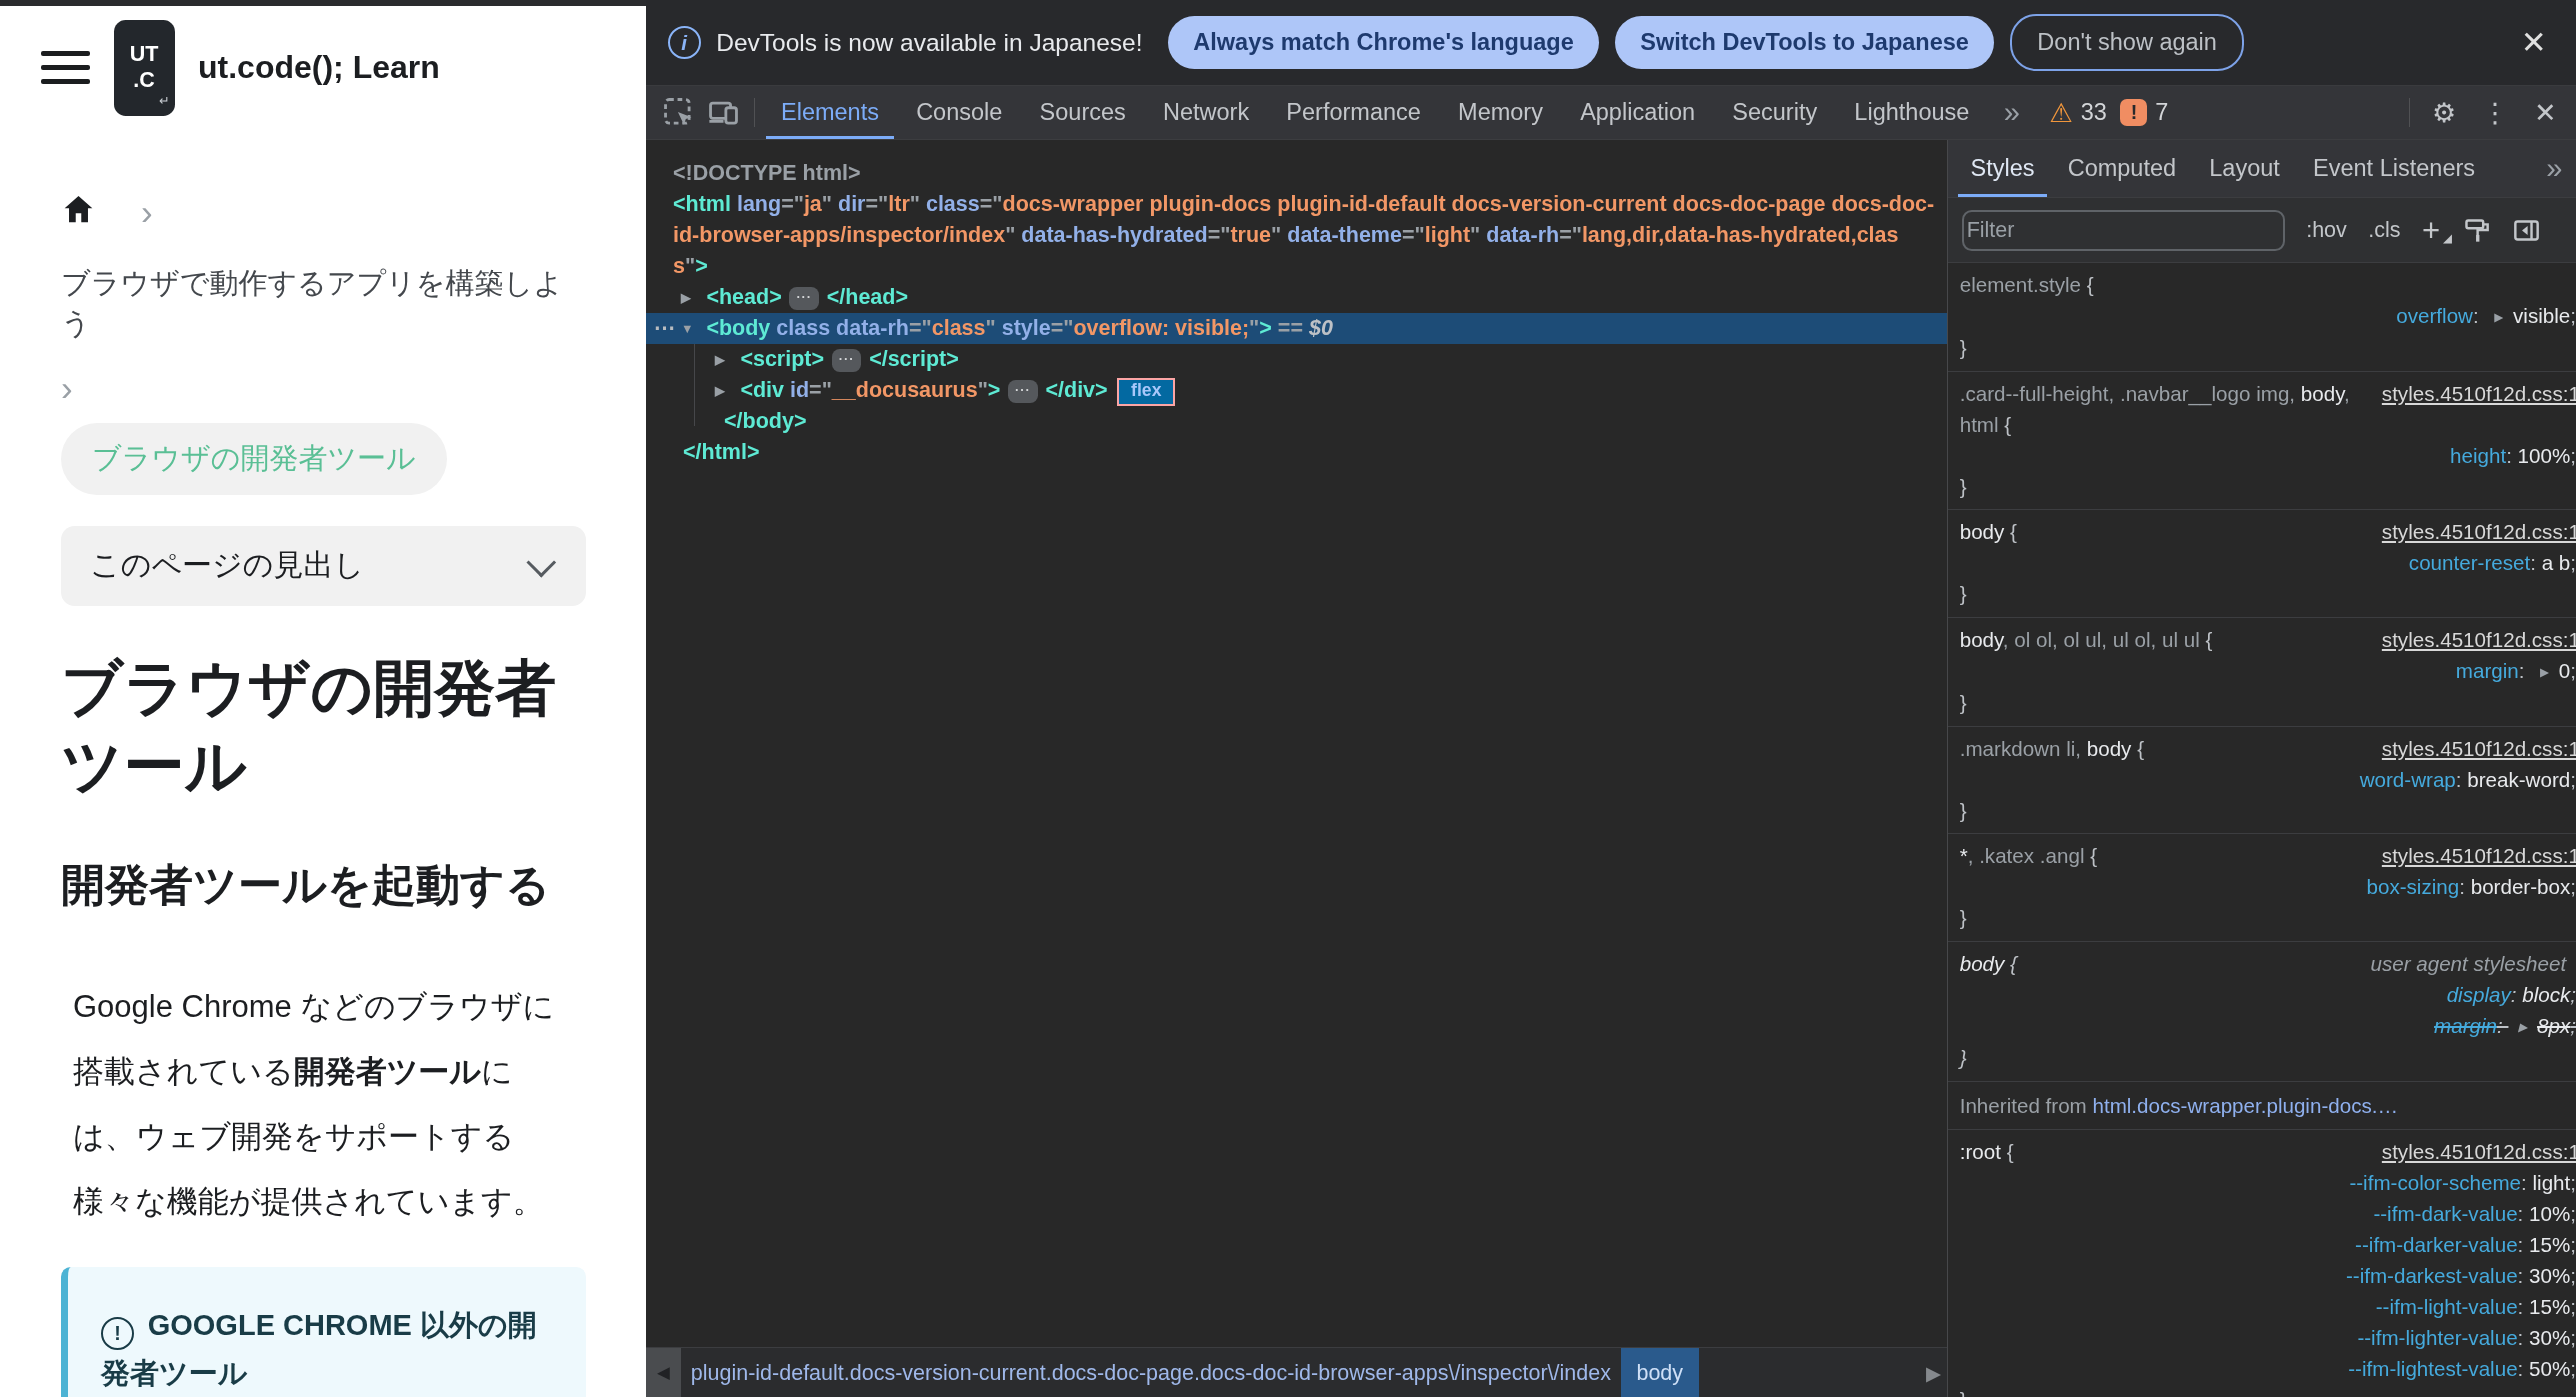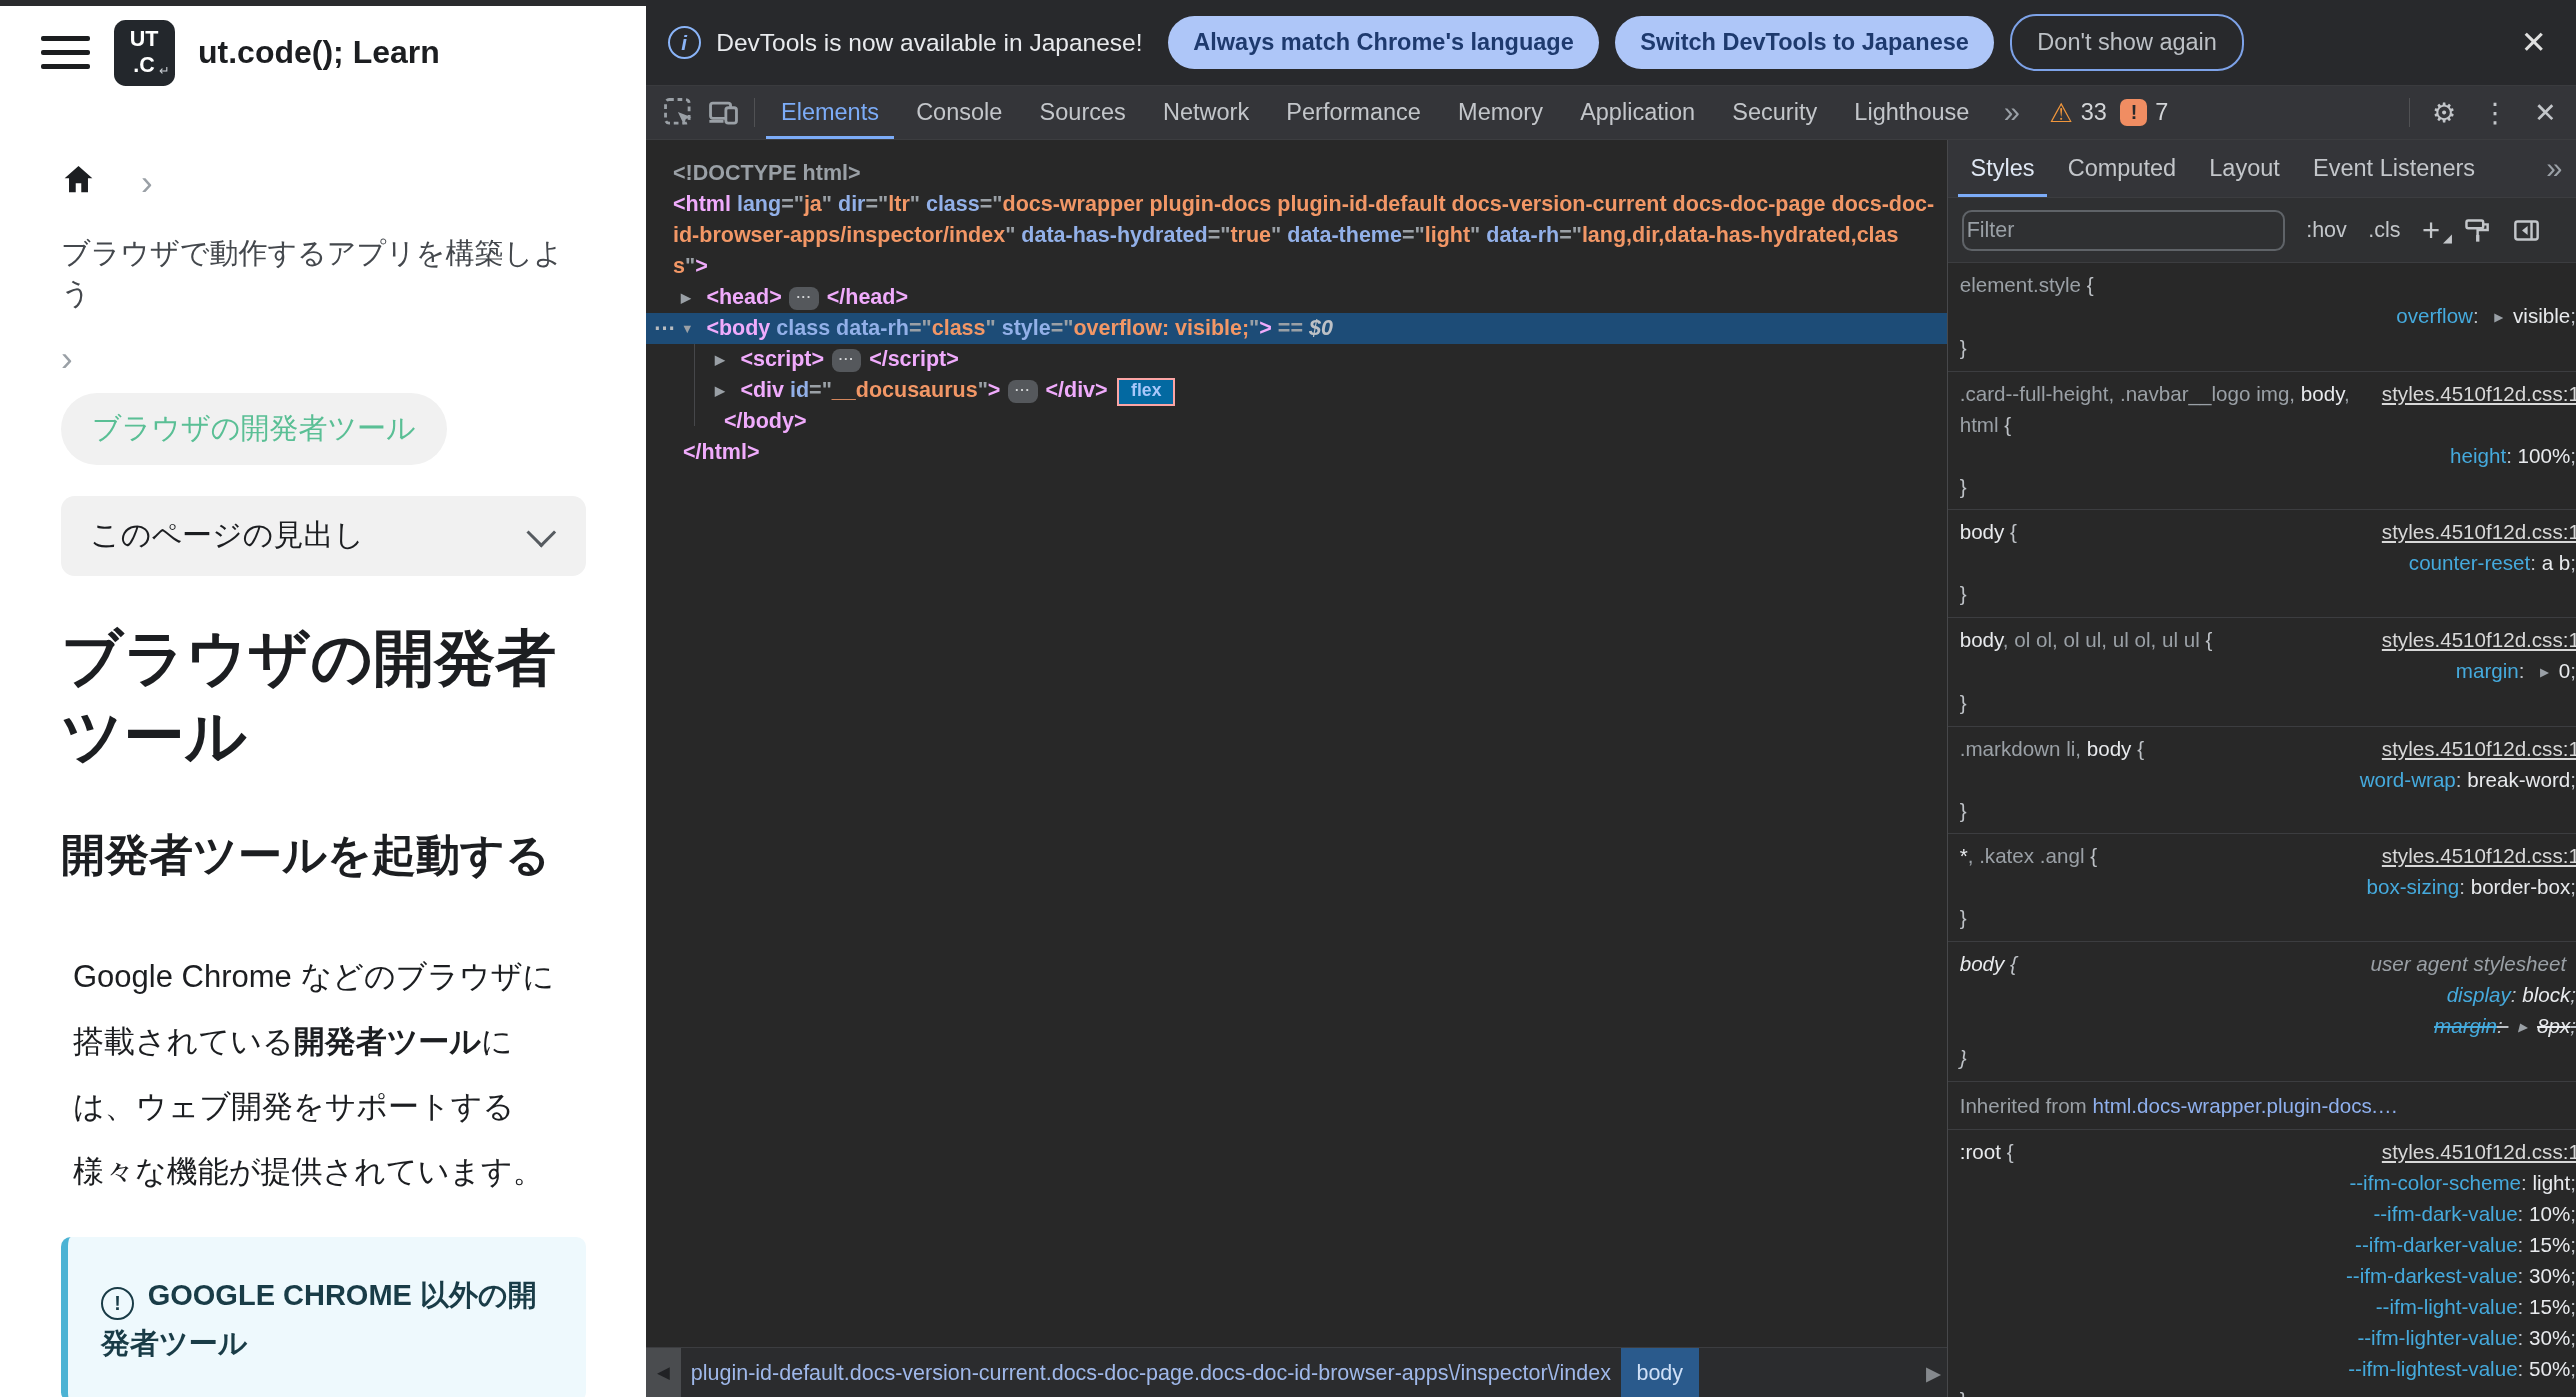--- a/index.html
+++ b/index.html
@@ -4,21 +4,21 @@
 <style>
   html,body{margin:0;padding:0;}
   body{width:2576px;height:1398px;position:relative;overflow:hidden;background:#fff;
        font-family:"Liberation Sans",sans-serif;}
   
   .left-page{position:absolute;left:0;top:0;width:646px;height:1398px;background:#fff;overflow:hidden;}
   .topstrip{height:5.9px;background:#2a2b2e;}
   .navbar{display:flex;align-items:center;padding:13.7px 0 13.7px 41px;gap:23.5px;}
   .burger{display:flex;flex-direction:column;gap:8.8px;cursor:pointer;}
   .burger span{width:49px;height:4.9px;background:#1b1d1f;border-radius:2px;}
-  .logo{width:61px;height:66px;background:#23272c;border-radius:11.7px;color:#fff;display:flex;
+  .logo{width:61px;height:96px;background:#23272c;border-radius:11.7px;color:#fff;display:flex;
         flex-direction:column;align-items:center;justify-content:center;font-weight:bold;
         font-size:21.5px;line-height:25.4px;position:relative;flex:none;}
   .logo .curl{position:absolute;right:4.9px;bottom:1px;font-size:12.7px;font-weight:normal;color:#c8cdd2;}
   .brand{font-size:32px;font-weight:bold;color:#1c1e21;white-space:nowrap;}
   .content{padding:0 61px;}
   .crumbs-block{margin-top:63px;}
   .crumb-row1{display:flex;align-items:center;gap:45px;}
   .crumb-chev{font-size:35px;color:#9aa0a6;line-height:1;}
   .crumb-text{margin-top:33px;font-size:29px;color:#44484d;}
   .crumb-chev2{margin-top:23.5px;font-size:35px;color:#9aa0a6;}
@@ -65,21 +65,21 @@
   .issue-ic{width:27px;height:27px;background:#f08d62;border-radius:6.9px;color:#28292c;display:flex;
             align-items:center;justify-content:center;font-weight:bold;font-size:19.6px;margin-left:13.7px;}
   .tb-right{margin-left:auto;display:flex;align-items:center;gap:2px;padding-right:7.8px;}
   .tb-btn{font-size:27px;color:#c3c6ca;padding:0 11.7px;cursor:pointer;}
   .dt-main{position:absolute;top:140px;bottom:0;left:0;right:0;display:flex;}
   .el-col{flex:1;display:flex;flex-direction:column;min-width:0;}
   .tree{flex:1;position:relative;padding-top:18px;font-size:21.5px;line-height:31px;white-space:nowrap;
         overflow:hidden;font-weight:bold;}
   .trow{height:31px;position:relative;}
   .trow.selected{background:#1d4c77;}
-  .sg-tag{color:#f0abfc;}
+  .sg-tag{color:#5eead4;}
   .sg-attr{color:#92b0e8;}
   .sg-val{color:#f29766;}
   .sg-eq{color:#9aa0a6;}
   .sg-dim{color:#9aa0a6;}
   .sg-dollar{color:#bdc1c6;font-style:italic;}
   .sg-arrow{display:inline-block;width:25.4px;font-size:12.7px;color:#9aa0a6;vertical-align:2px;}
   .sg-gutter{position:absolute;left:7.8px;color:#b8bcc0;letter-spacing:1px;}
   .sg-ell{display:inline-block;background:#55585c;color:#d6d8da;border-radius:7.8px;font-size:12.7px;
           line-height:12.7px;padding:3.9px 6.9px 5.9px;margin:0 7.8px;vertical-align:2.9px;letter-spacing:1px;cursor:pointer;}
   .sg-badge{display:inline-block;border:2px solid #fca5a5;background:#0369a1;color:#a8c7fa;border-radius:0;

